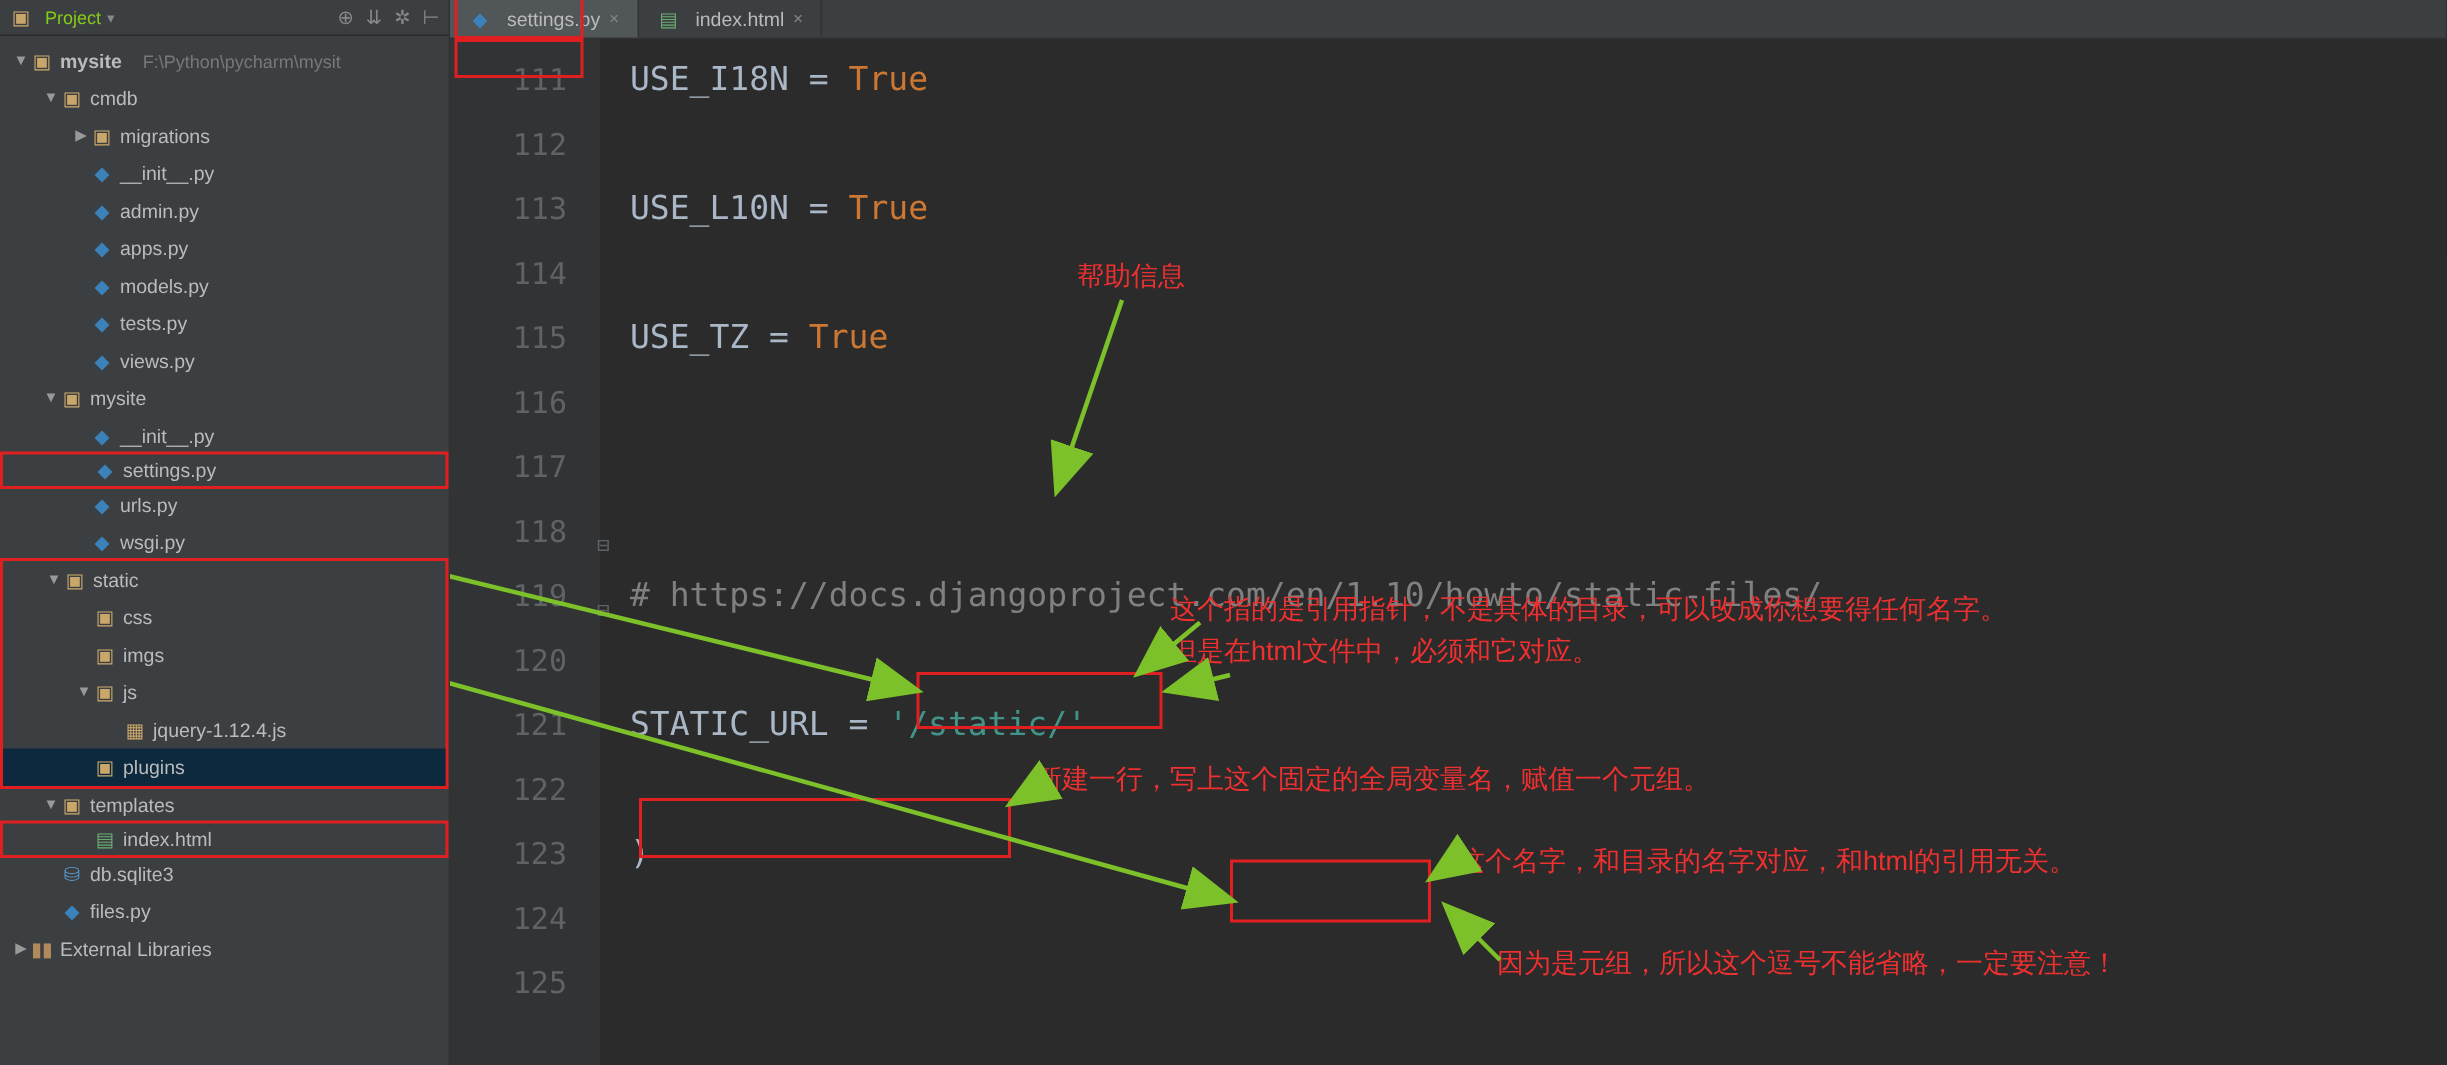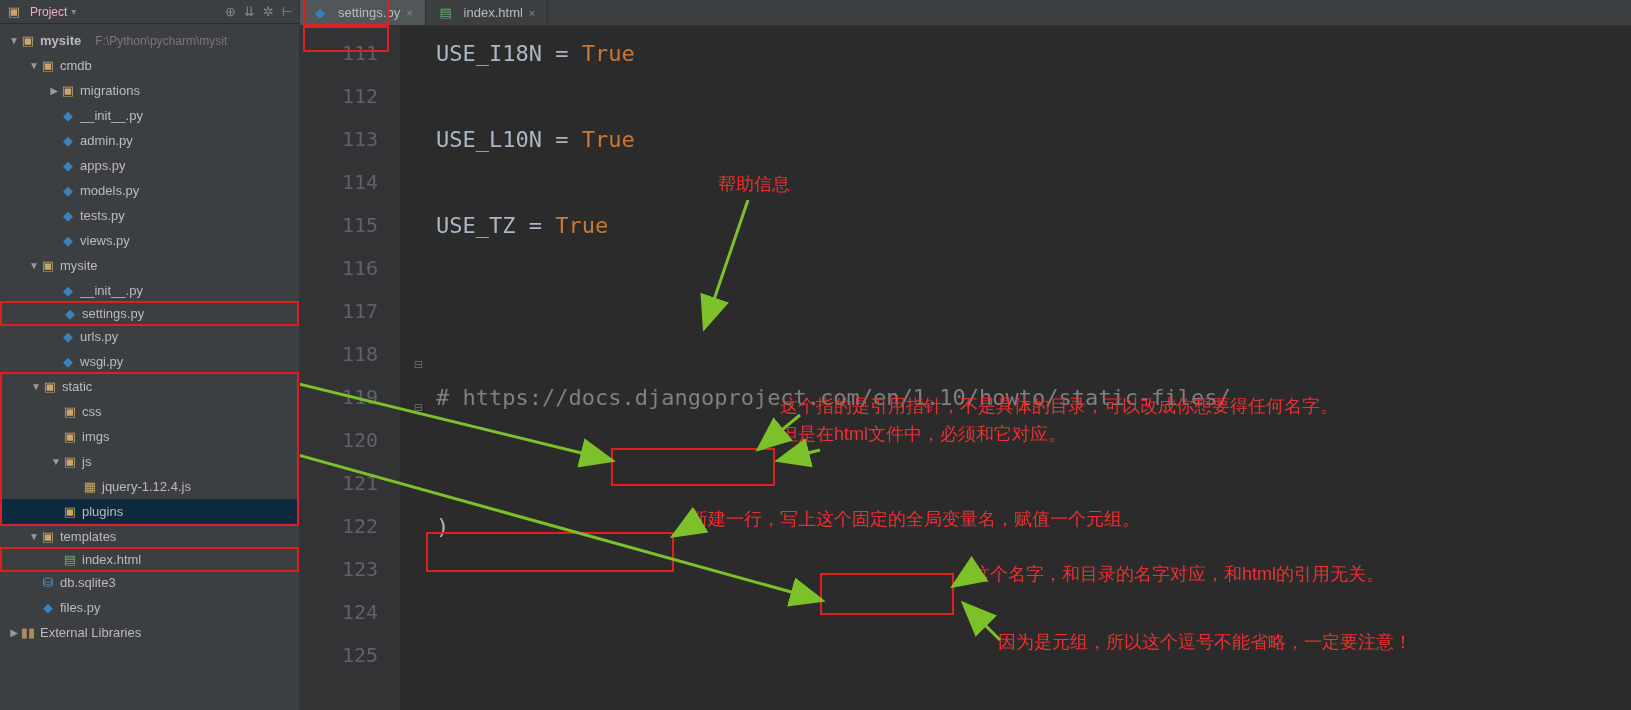--- a/index.html
+++ b/index.html
@@ -33,21 +33,21 @@
   padding: 0 6px;
   border-bottom: 1px solid #2b2b2b;
 }
 .sidebar-header-left {
   display: flex;
   align-items: center;
   gap: 4px;
 }
 .sidebar-title {
   font-size: 12px;
-  color: #f9a8d4;
+  color: #84cc16;
 }
 .sidebar-header-icons {
   display: flex;
   gap: 8px;
   color: #888;
 }
 .sidebar-header-icons span { cursor: pointer; }
 .tree {
   flex: 1;
   padding-top: 4px;
@@ -121,21 +121,20 @@
 }
 .tab-close {
   color: #888;
   font-size: 11px;
 }
 .editor-area {
   flex: 1;
   display: flex;
   overflow: hidden;
   position: relative;
-  gap: 16px;
 }
 .gutter {
   width: 100px;
   background: #313335;
   text-align: right;
   padding-right: 22px;
   padding-top: 6px;
   color: #606366;
   font-family: "Consolas", monospace;
   font-size: 20px;
@@ -371,20 +370,21 @@
         <div class="line"><span>USE_I18N = </span><span class="kw-val">True</span></div>
         <div class="line"></div>
         <div class="line"><span>USE_L10N = </span><span class="kw-val">True</span></div>
         <div class="line"></div>
         <div class="line"><span>USE_TZ = </span><span class="kw-val">True</span></div>
         <div class="line"></div>
         <div class="line"></div>
         <div class="line"><span class="fold-icon">⊟</span></div>
         <div class="line"><span class="fold-icon">⊟</span><span class="comment"># https://docs.djangoproject.com/en/1.10/howto/static-files/</span></div>
         <div class="line"></div>
+        <div class="line"><span>STATIC_URL = </span><span class="str-val">'/static/'</span></div>
         <div class="line"></div>
         <div class="line"><span>)</span></div>
       </div>
     </div>
 
     <div class="annotation-layer">
 
       <div class="ann-box" style="left:3px;top:-2px;width:86px;height:28px"></div>
 
       <div class="ann-box" style="left:3px;top:26px;width:86px;height:26px"></div>

